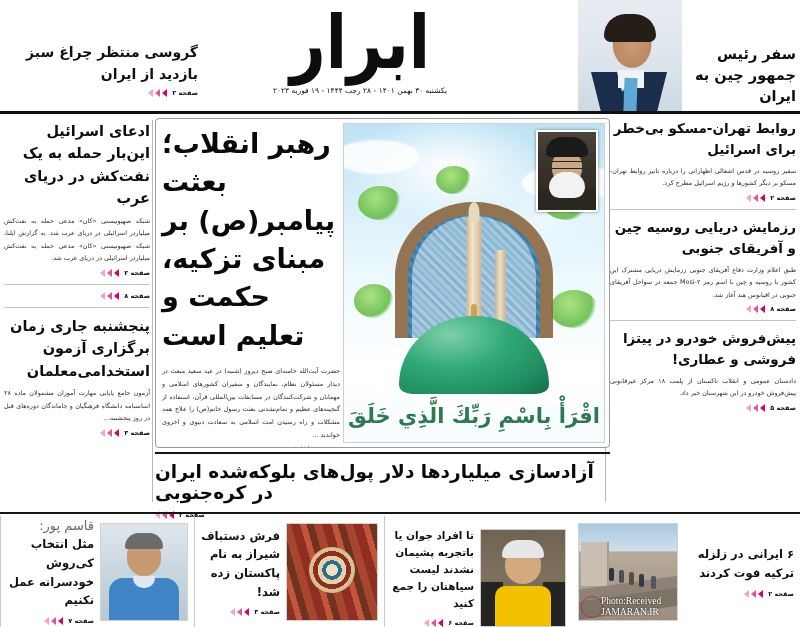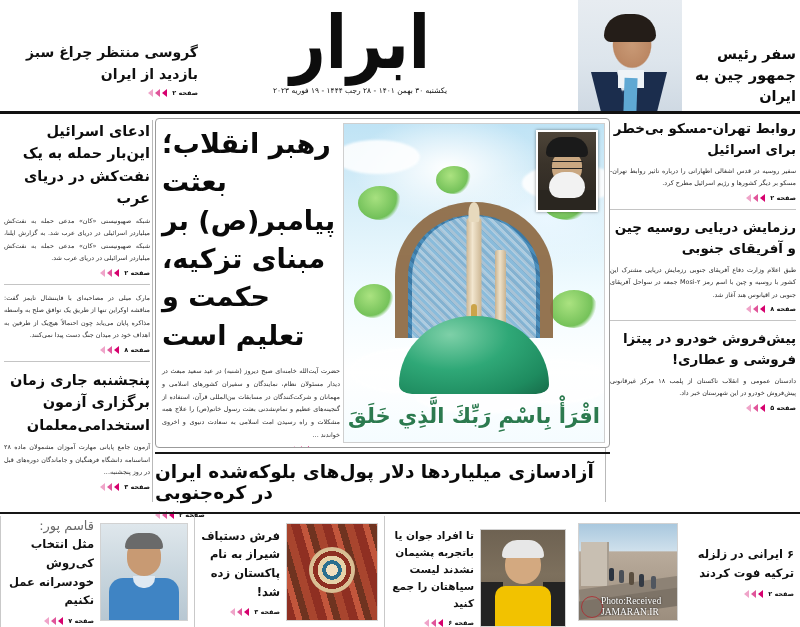--- a/index.html
+++ b/index.html
@@ -615,21 +615,20 @@
         <span class="plabel">صفحه ۲</span>
         <span class="chev"></span>
         <span class="chev c2"></span>
         <span class="chev c3"></span>
       </div>
     </div>
 
     <div class="hr-thin"></div>
 
     <div class="side-art">
-      <div class="side-body">مارک میلی در مصاحبه‌ای با فایننشال تایمز گفت: مناقشه اوکراین تنها از طریق یک توافق صلح به واسطه مذاکره پایان می‌یابد چون احتمالاً هیچ‌یک از طرفین به اهداف خود در میدان جنگ دست پیدا نمی‌کنند.</div>
       <div class="pref left-al">
         <span class="plabel">صفحه ۸</span>
         <span class="chev"></span>
         <span class="chev c2"></span>
         <span class="chev c3"></span>
       </div>
     </div>
 
     <div class="hr-thin"></div>
 

